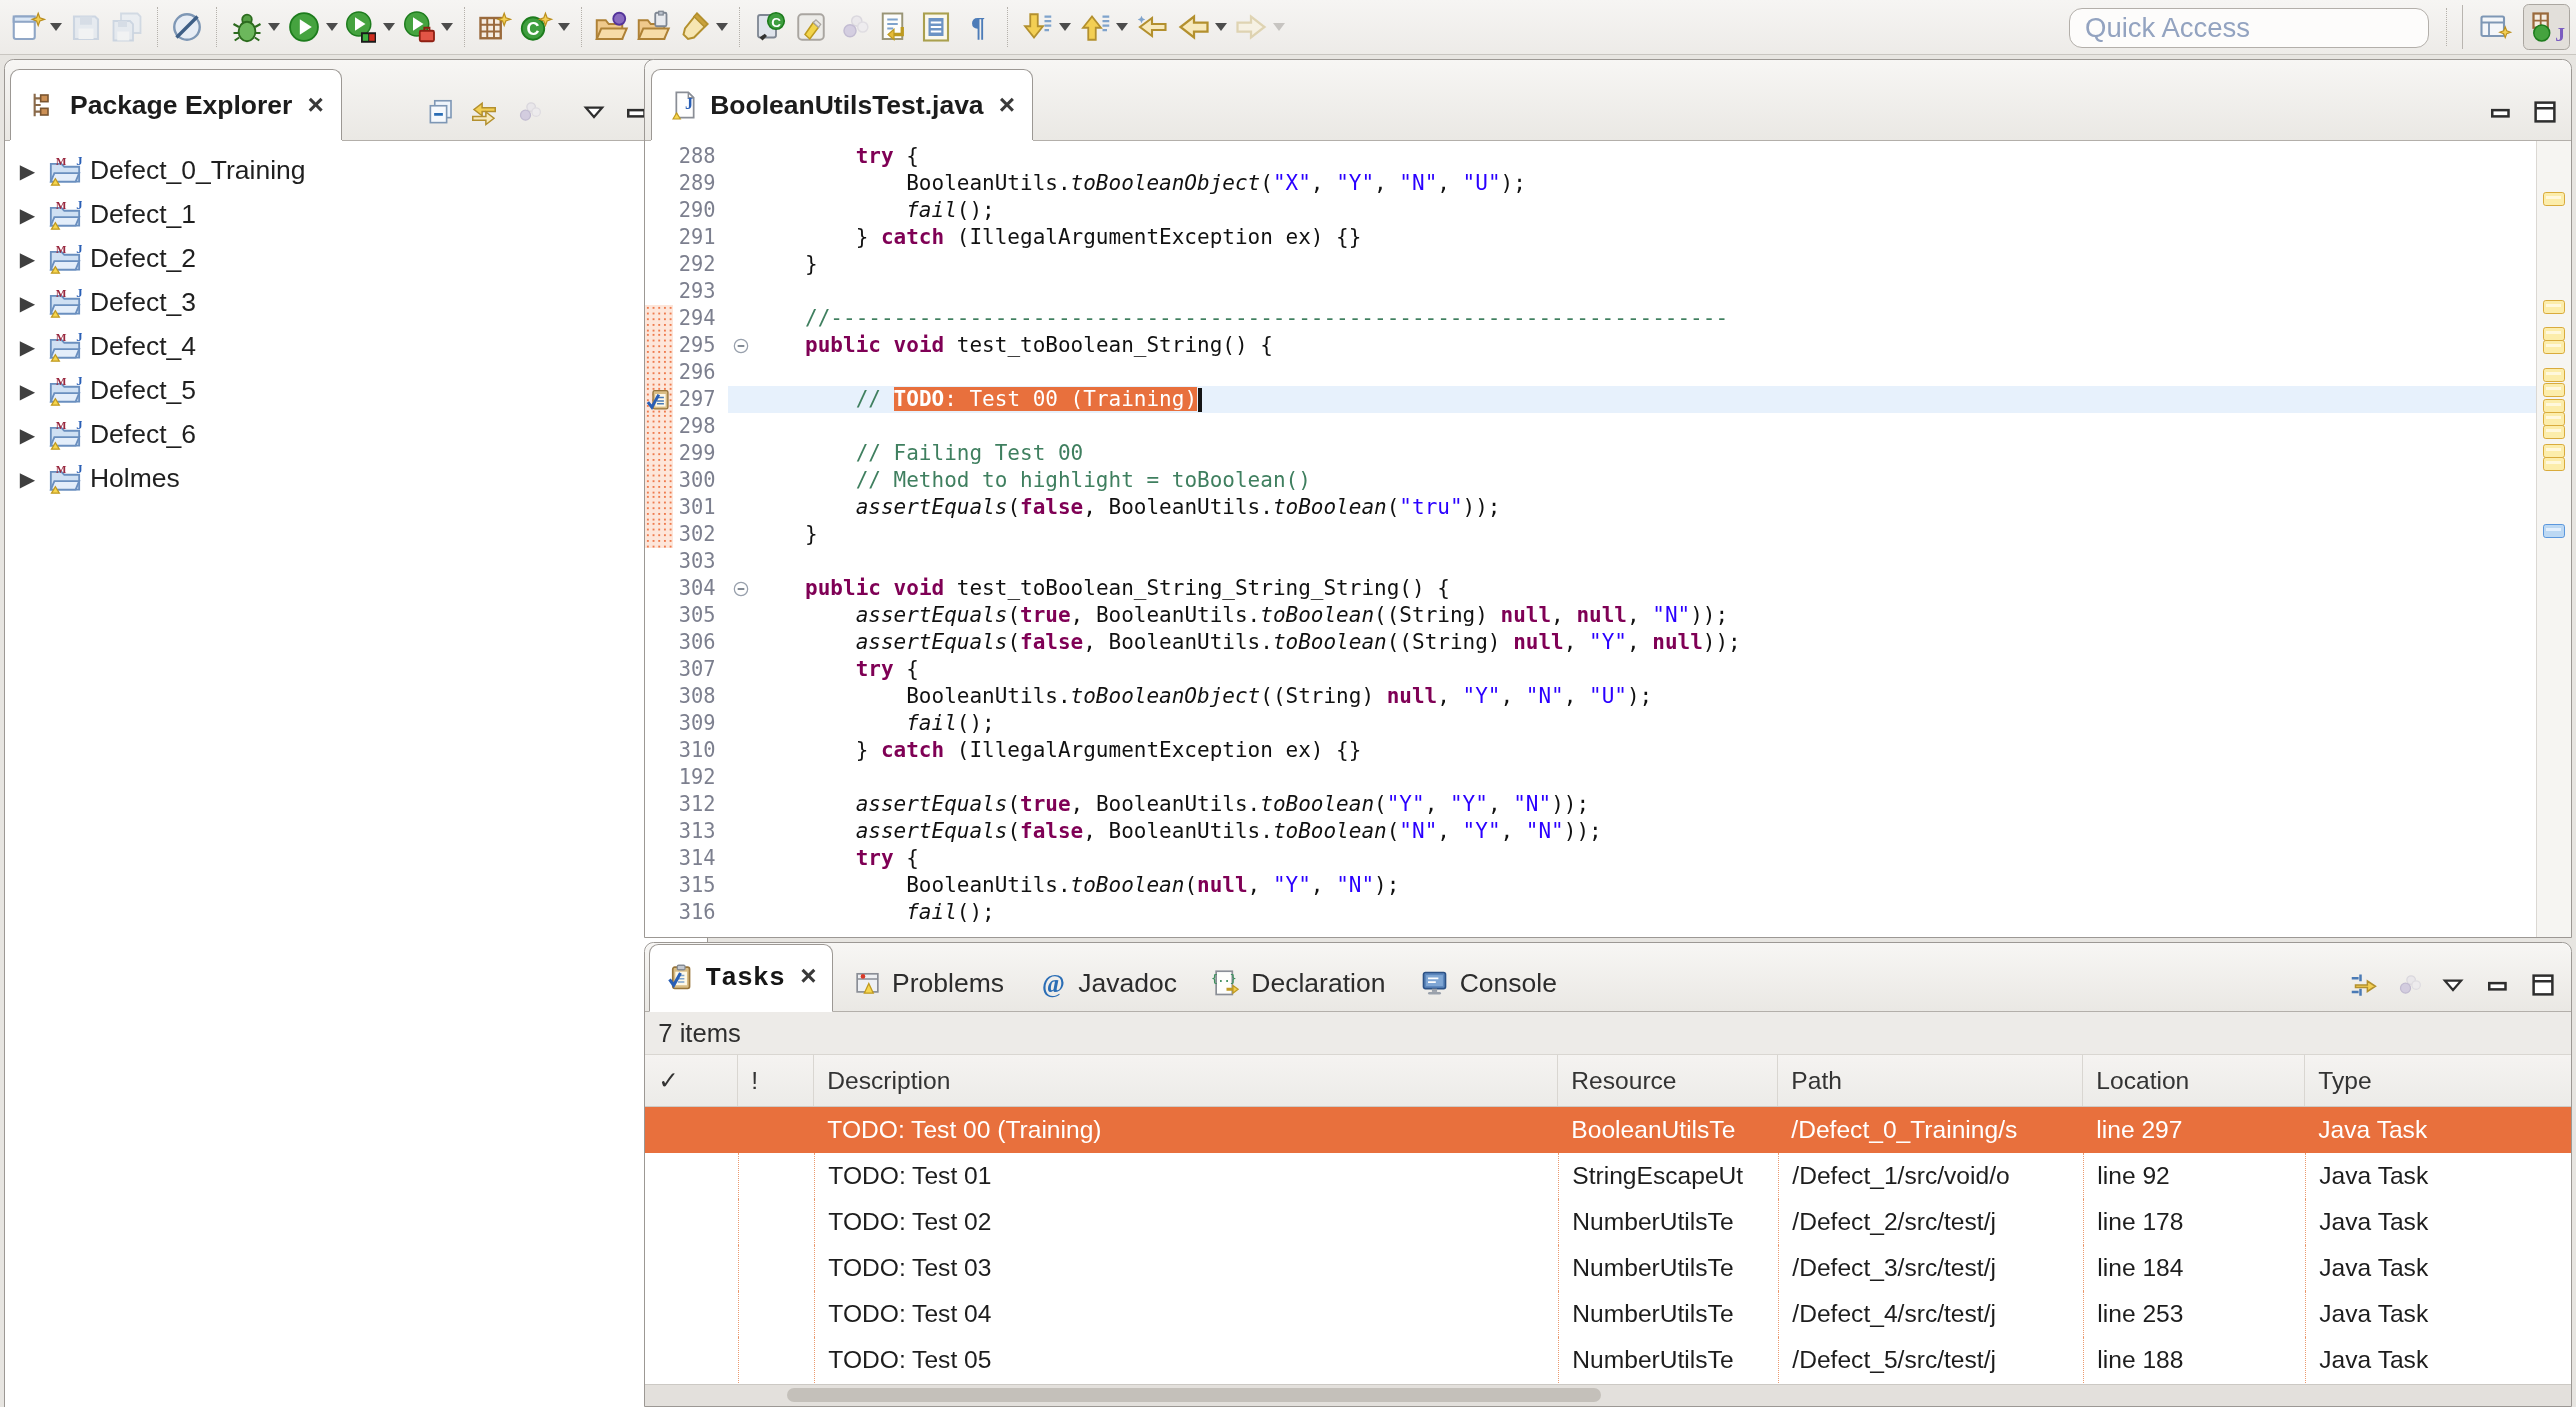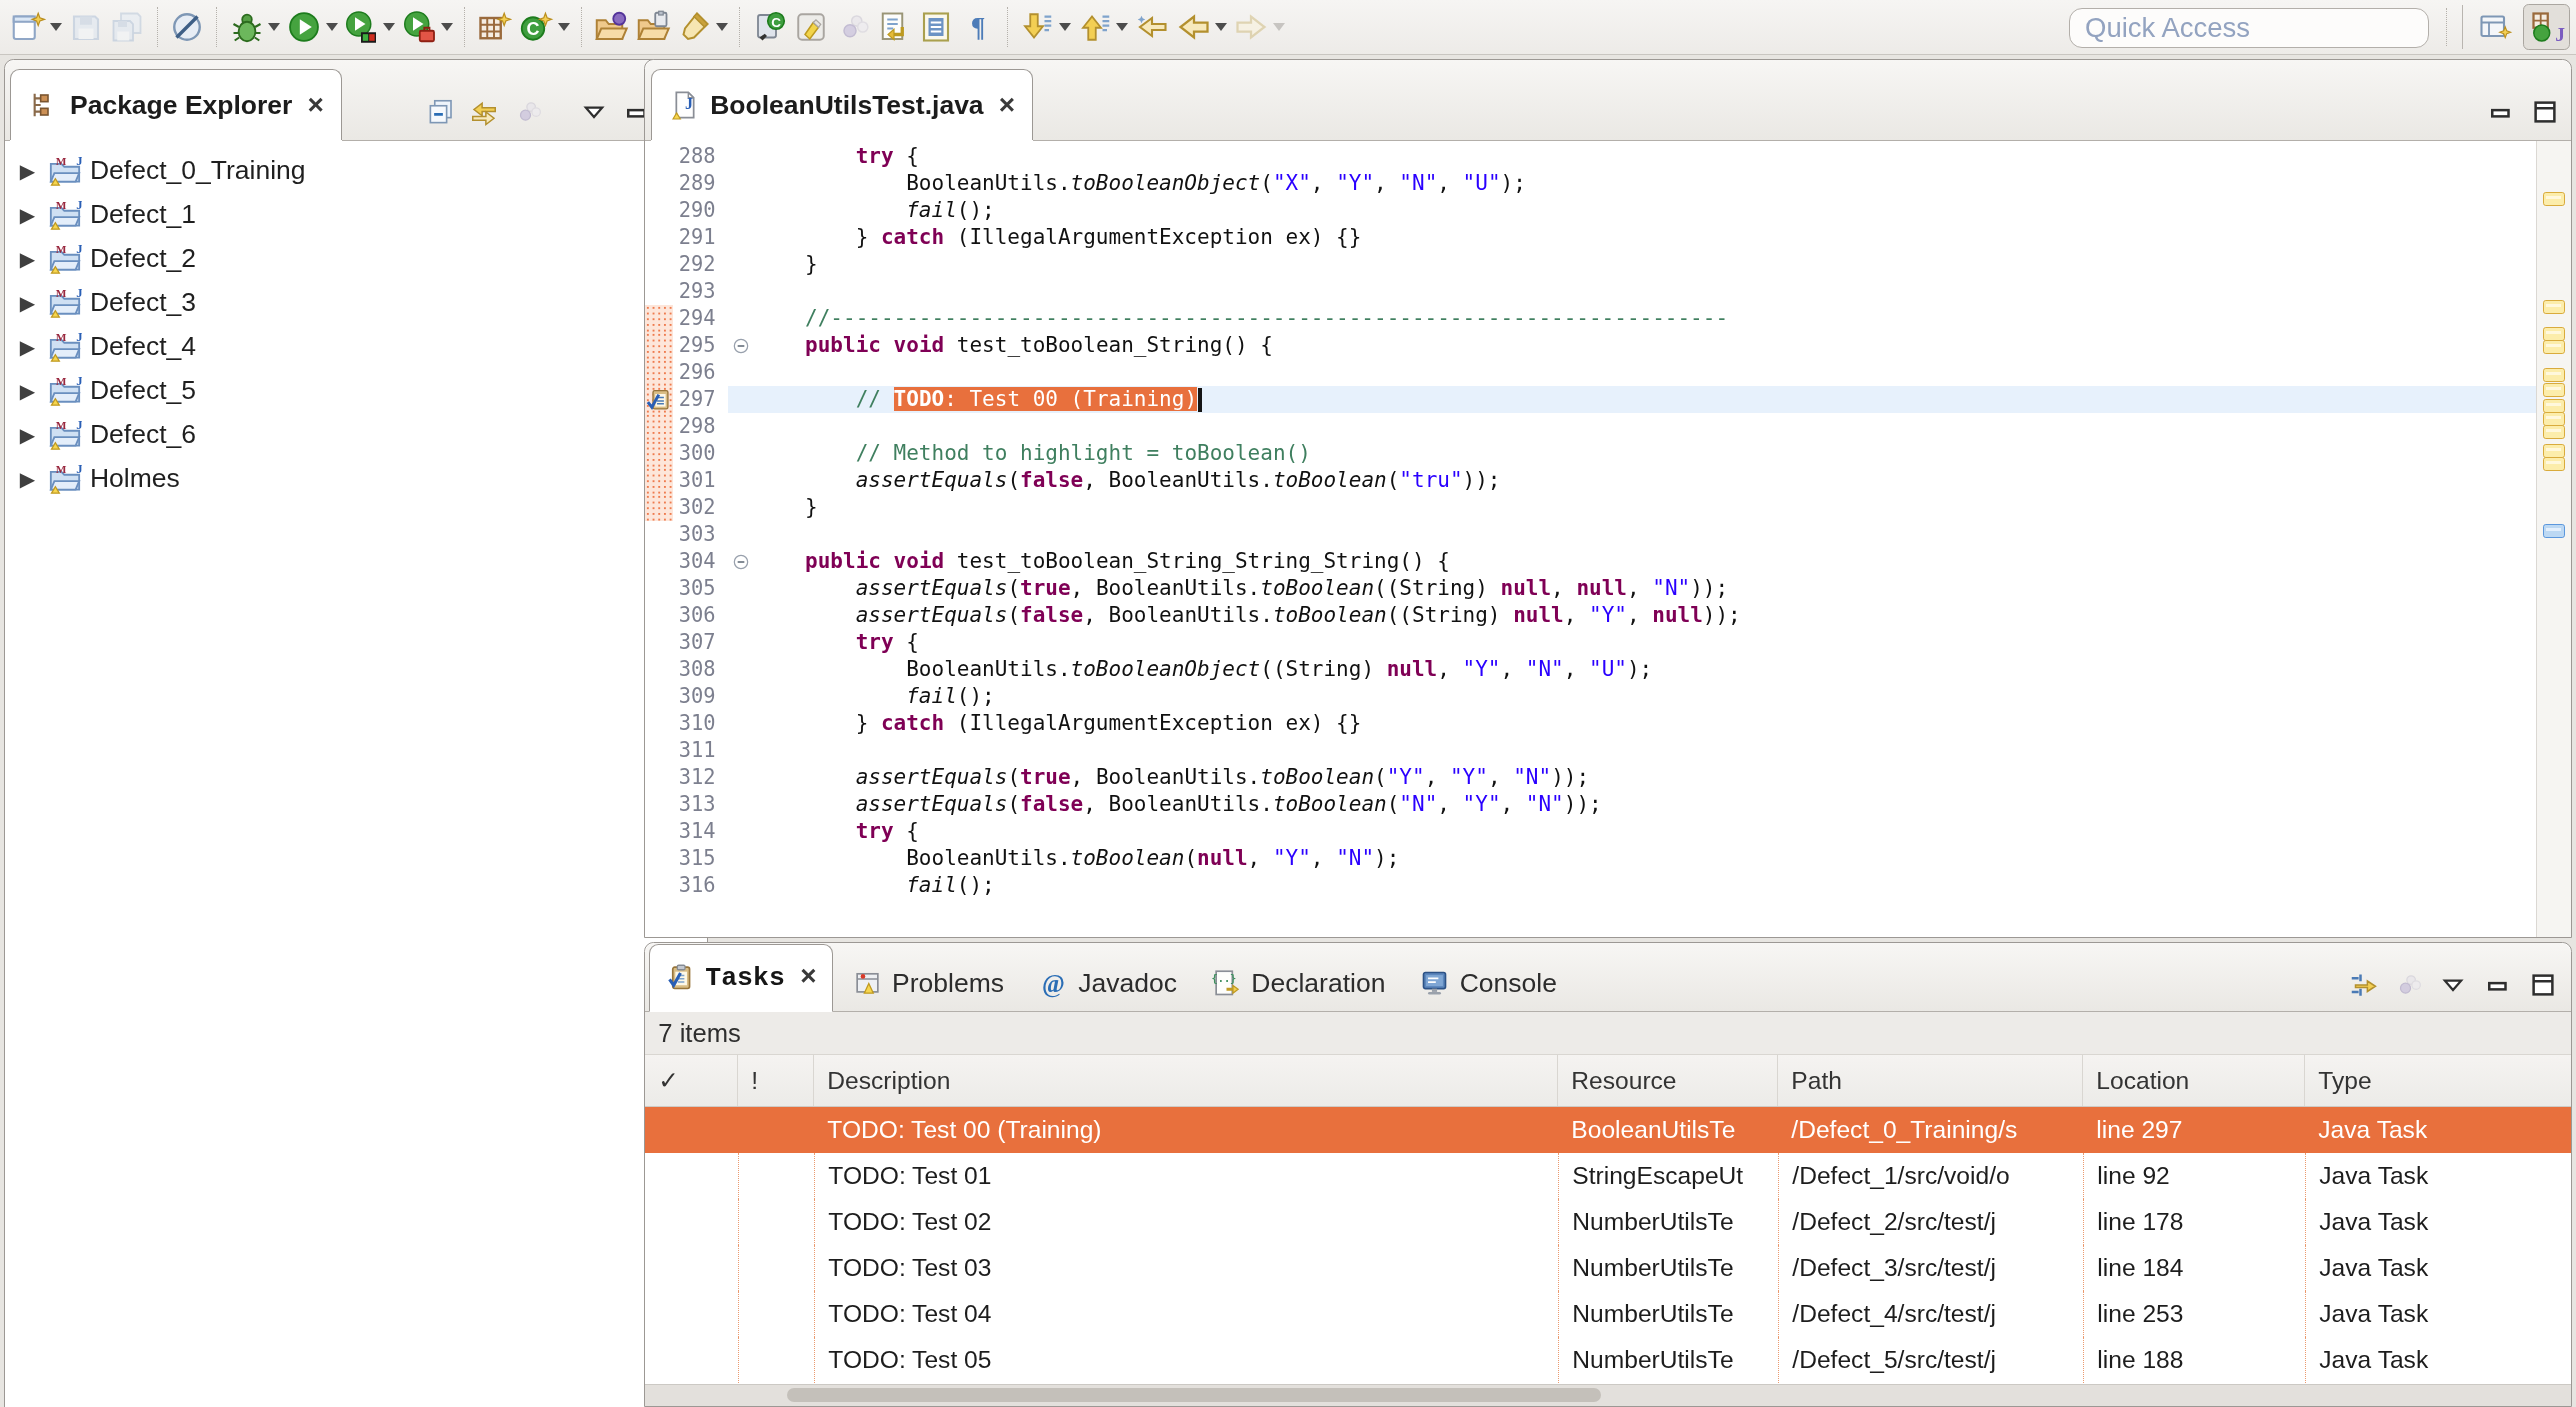--- a/index.html
+++ b/index.html
@@ -569,35 +569,36 @@
                     <path d="M8 12h8" stroke="#5a6472" stroke-width="1.8"></path>
                   </svg></span></div><div class="ccode"><span>    </span><span class="kw">public</span><span> </span><span class="kw">void</span><span> test_toBoolean_String() {</span></div></div>
             <div class="cline"><div class="cmark hatch"></div><div class="cnum">296</div><div class="cfold"></div><div class="ccode"></div></div>
             <div class="cline cur"><div class="cmark hatch"><span class="icn"><svg viewBox="0 0 24 24">
                     <rect x="7" y="4" width="13" height="16" rx="1.5" fill="#d9bd85" stroke="#97743a" stroke-width="1.2"></rect>
                     <rect x="9" y="7" width="9" height="11" fill="#fdf8e8"></rect>
                     <path d="M10.5 10h6M10.5 13h6M10.5 15.5h6" stroke="#4a7ab5" stroke-width="1.3"></path>
                     <path d="M2.5 14l3.5 4.5 6-11" fill="none" stroke="#2a5fb5" stroke-width="2.6"></path>
                   </svg></span></div><div class="cnum">297</div><div class="cfold"></div><div class="ccode"><span>        </span><span class="com">// </span><span class="todo-tag">TODO</span><span class="todo">: Test 00 (Training)</span><span class="caret-bar"></span></div></div>
             <div class="cline"><div class="cmark hatch"></div><div class="cnum">298</div><div class="cfold"></div><div class="ccode"></div></div>
+            <div class="cline"><div class="cmark hatch"></div><div class="cnum">299</div><div class="cfold"></div><div class="ccode"><span>        </span><span class="com">// Failing Test 00</span></div></div>
             <div class="cline"><div class="cmark hatch"></div><div class="cnum">300</div><div class="cfold"></div><div class="ccode"><span>        </span><span class="com">// Method to highlight = toBoolean()</span></div></div>
             <div class="cline"><div class="cmark hatch"></div><div class="cnum">301</div><div class="cfold"></div><div class="ccode"><span>        </span><span class="it">assertEquals</span><span>(</span><span class="kw">false</span><span>, BooleanUtils.</span><span class="it">toBoolean</span><span>(</span><span class="str">"tru"</span><span>));</span></div></div>
             <div class="cline"><div class="cmark hatch"></div><div class="cnum">302</div><div class="cfold"></div><div class="ccode"><span>    }</span></div></div>
             <div class="cline"><div class="cmark"></div><div class="cnum">303</div><div class="cfold"></div><div class="ccode"></div></div>
             <div class="cline"><div class="cmark"></div><div class="cnum">304</div><div class="cfold"><span class="icn"><svg viewBox="0 0 24 24">
                     <circle cx="12" cy="12" r="8" fill="#fff" stroke="#98a0ac" stroke-width="1.5"></circle>
                     <path d="M8 12h8" stroke="#5a6472" stroke-width="1.8"></path>
                   </svg></span></div><div class="ccode"><span>    </span><span class="kw">public</span><span> </span><span class="kw">void</span><span> test_toBoolean_String_String_String() {</span></div></div>
             <div class="cline"><div class="cmark"></div><div class="cnum">305</div><div class="cfold"></div><div class="ccode"><span>        </span><span class="it">assertEquals</span><span>(</span><span class="kw">true</span><span>, BooleanUtils.</span><span class="it">toBoolean</span><span>((String) </span><span class="kw">null</span><span>, </span><span class="kw">null</span><span>, </span><span class="str">"N"</span><span>));</span></div></div>
             <div class="cline"><div class="cmark"></div><div class="cnum">306</div><div class="cfold"></div><div class="ccode"><span>        </span><span class="it">assertEquals</span><span>(</span><span class="kw">false</span><span>, BooleanUtils.</span><span class="it">toBoolean</span><span>((String) </span><span class="kw">null</span><span>, </span><span class="str">"Y"</span><span>, </span><span class="kw">null</span><span>));</span></div></div>
             <div class="cline"><div class="cmark"></div><div class="cnum">307</div><div class="cfold"></div><div class="ccode"><span>        </span><span class="kw">try</span><span> {</span></div></div>
             <div class="cline"><div class="cmark"></div><div class="cnum">308</div><div class="cfold"></div><div class="ccode"><span>            BooleanUtils.</span><span class="it">toBooleanObject</span><span>((String) </span><span class="kw">null</span><span>, </span><span class="str">"Y"</span><span>, </span><span class="str">"N"</span><span>, </span><span class="str">"U"</span><span>);</span></div></div>
             <div class="cline"><div class="cmark"></div><div class="cnum">309</div><div class="cfold"></div><div class="ccode"><span>            </span><span class="it">fail</span><span>();</span></div></div>
             <div class="cline"><div class="cmark"></div><div class="cnum">310</div><div class="cfold"></div><div class="ccode"><span>        } </span><span class="kw">catch</span><span> (IllegalArgumentException ex) {}</span></div></div>
-            <div class="cline"><div class="cmark"></div><div class="cnum">311</div><div class="cfold"></div><div class="ccode"></div></div>
+            <div class="cline"><div class="cmark"></div><div class="cnum">192</div><div class="cfold"></div><div class="ccode"></div></div>
             <div class="cline"><div class="cmark"></div><div class="cnum">312</div><div class="cfold"></div><div class="ccode"><span>        </span><span class="it">assertEquals</span><span>(</span><span class="kw">true</span><span>, BooleanUtils.</span><span class="it">toBoolean</span><span>(</span><span class="str">"Y"</span><span>, </span><span class="str">"Y"</span><span>, </span><span class="str">"N"</span><span>));</span></div></div>
             <div class="cline"><div class="cmark"></div><div class="cnum">313</div><div class="cfold"></div><div class="ccode"><span>        </span><span class="it">assertEquals</span><span>(</span><span class="kw">false</span><span>, BooleanUtils.</span><span class="it">toBoolean</span><span>(</span><span class="str">"N"</span><span>, </span><span class="str">"Y"</span><span>, </span><span class="str">"N"</span><span>));</span></div></div>
             <div class="cline"><div class="cmark"></div><div class="cnum">314</div><div class="cfold"></div><div class="ccode"><span>        </span><span class="kw">try</span><span> {</span></div></div>
             <div class="cline"><div class="cmark"></div><div class="cnum">315</div><div class="cfold"></div><div class="ccode"><span>            BooleanUtils.</span><span class="it">toBoolean</span><span>(</span><span class="kw">null</span><span>, </span><span class="str">"Y"</span><span>, </span><span class="str">"N"</span><span>);</span></div></div>
             <div class="cline"><div class="cmark"></div><div class="cnum">316</div><div class="cfold"></div><div class="ccode"><span>            </span><span class="it">fail</span><span>();</span></div></div>
           </div>
       </div>
       <div class="overview-ruler">
           <div class="omark" style="top: 51px;">
             <i></i>

